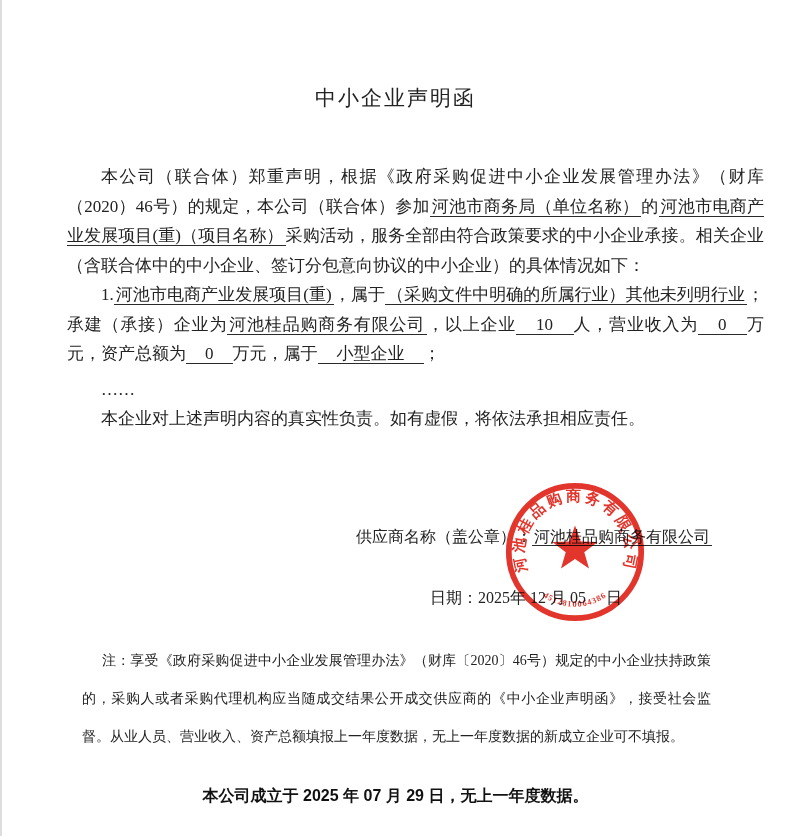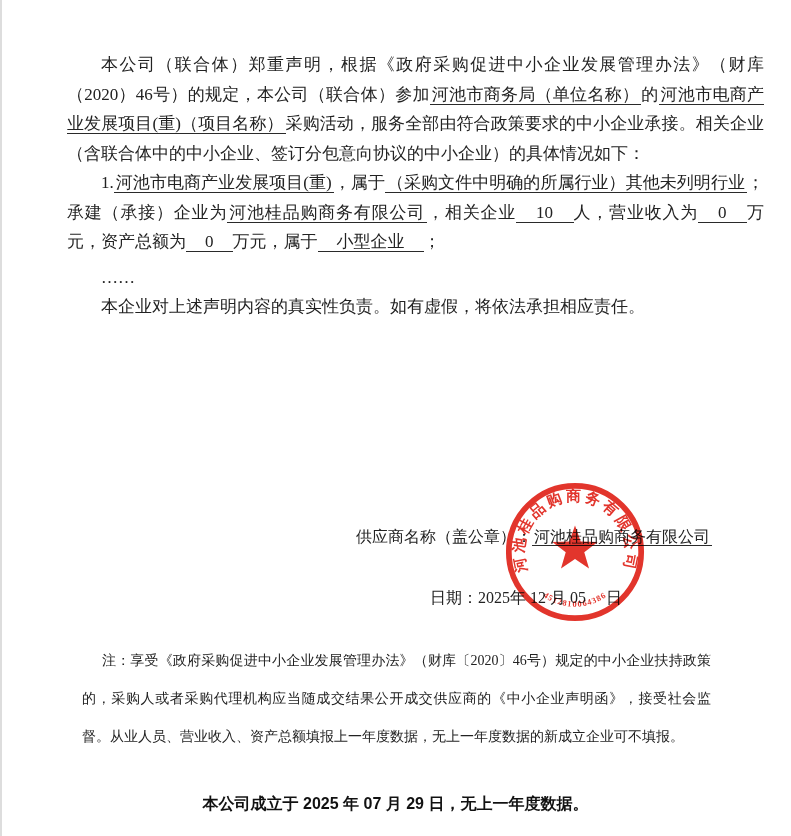--- a/index.html
+++ b/index.html
@@ -78,38 +78,39 @@
     margin: 16px;
     font-size: 14px;
     line-height: 38px;
     text-align: justify;
     text-indent: 20px;
   }
   .footer-statement {
     position: absolute;
     left: 0; right: 0;
     top: 778px;
-    margin: 16px;
+    margin: 8px;
     text-align: center;
     font-family: "Liberation Sans", "DejaVu Sans", sans-serif;
     font-weight: bold;
     font-size: 16px;
     color: #111111;
   }
 </style>
 </head>
 <body>
 
 <div class="page">
   <div class="page-edge"></div>
 
+  <h1 class="title">中小企业声明函</h1>
 
   <div class="body-text">
     <p><span>本公司（联合体）郑重声明，根据《政府采购促进中小企业发展管理办法》（财库（2020）46号）的规定，本公司（联合体）参加</span><span class="u">河池市商务局（单位名称）</span><span>的</span><span class="u">河池市电商产业发展项目(重)（项目名称）</span><span>采购活动，服务全部由符合政策要求的中小企业承接。相关企业（含联合体中的中小企业、签订分包意向协议的中小企业）的具体情况如下：</span></p>
-    <p><span>1.</span><span class="u">河池市电商产业发展项目(重)</span><span>，属于</span><span class="u">（采购文件中明确的所属行业）其他未列明行业</span><span>；承建（承接）企业为</span><span class="u">河池桂品购商务有限公司</span><span>，相关企业</span><span class="u">　10　</span><span>人，营业收入为</span><span class="u">　0　</span><span>万元，资产总额为</span><span class="u">　0　</span><span>万元，属于</span><span class="u">　小型企业　</span><span>；</span></p>
+    <p><span>1.</span><span class="u">河池市电商产业发展项目(重)</span><span>，属于</span><span class="u">（采购文件中明确的所属行业）其他未列明行业</span><span>；承建（承接）企业为</span><span class="u">河池桂品购商务有限公司</span><span>，以上企业</span><span class="u">　10　</span><span>人，营业收入为</span><span class="u">　0　</span><span>万元，资产总额为</span><span class="u">　0　</span><span>万元，属于</span><span class="u">　小型企业　</span><span>；</span></p>
     <p class="ellipsis-line"><span>……</span></p>
     <p><span>本企业对上述声明内容的真实性负责。如有虚假，将依法承担相应责任。</span></p>
   </div>
 
   <div class="sig-supplier">
     <span>供应商名称（盖公章）：</span><span class="u">河池桂品购商务有限公司</span>
   </div>
 
   <div class="sig-date">日期：2025年 12 月 05　 日</div>
 

